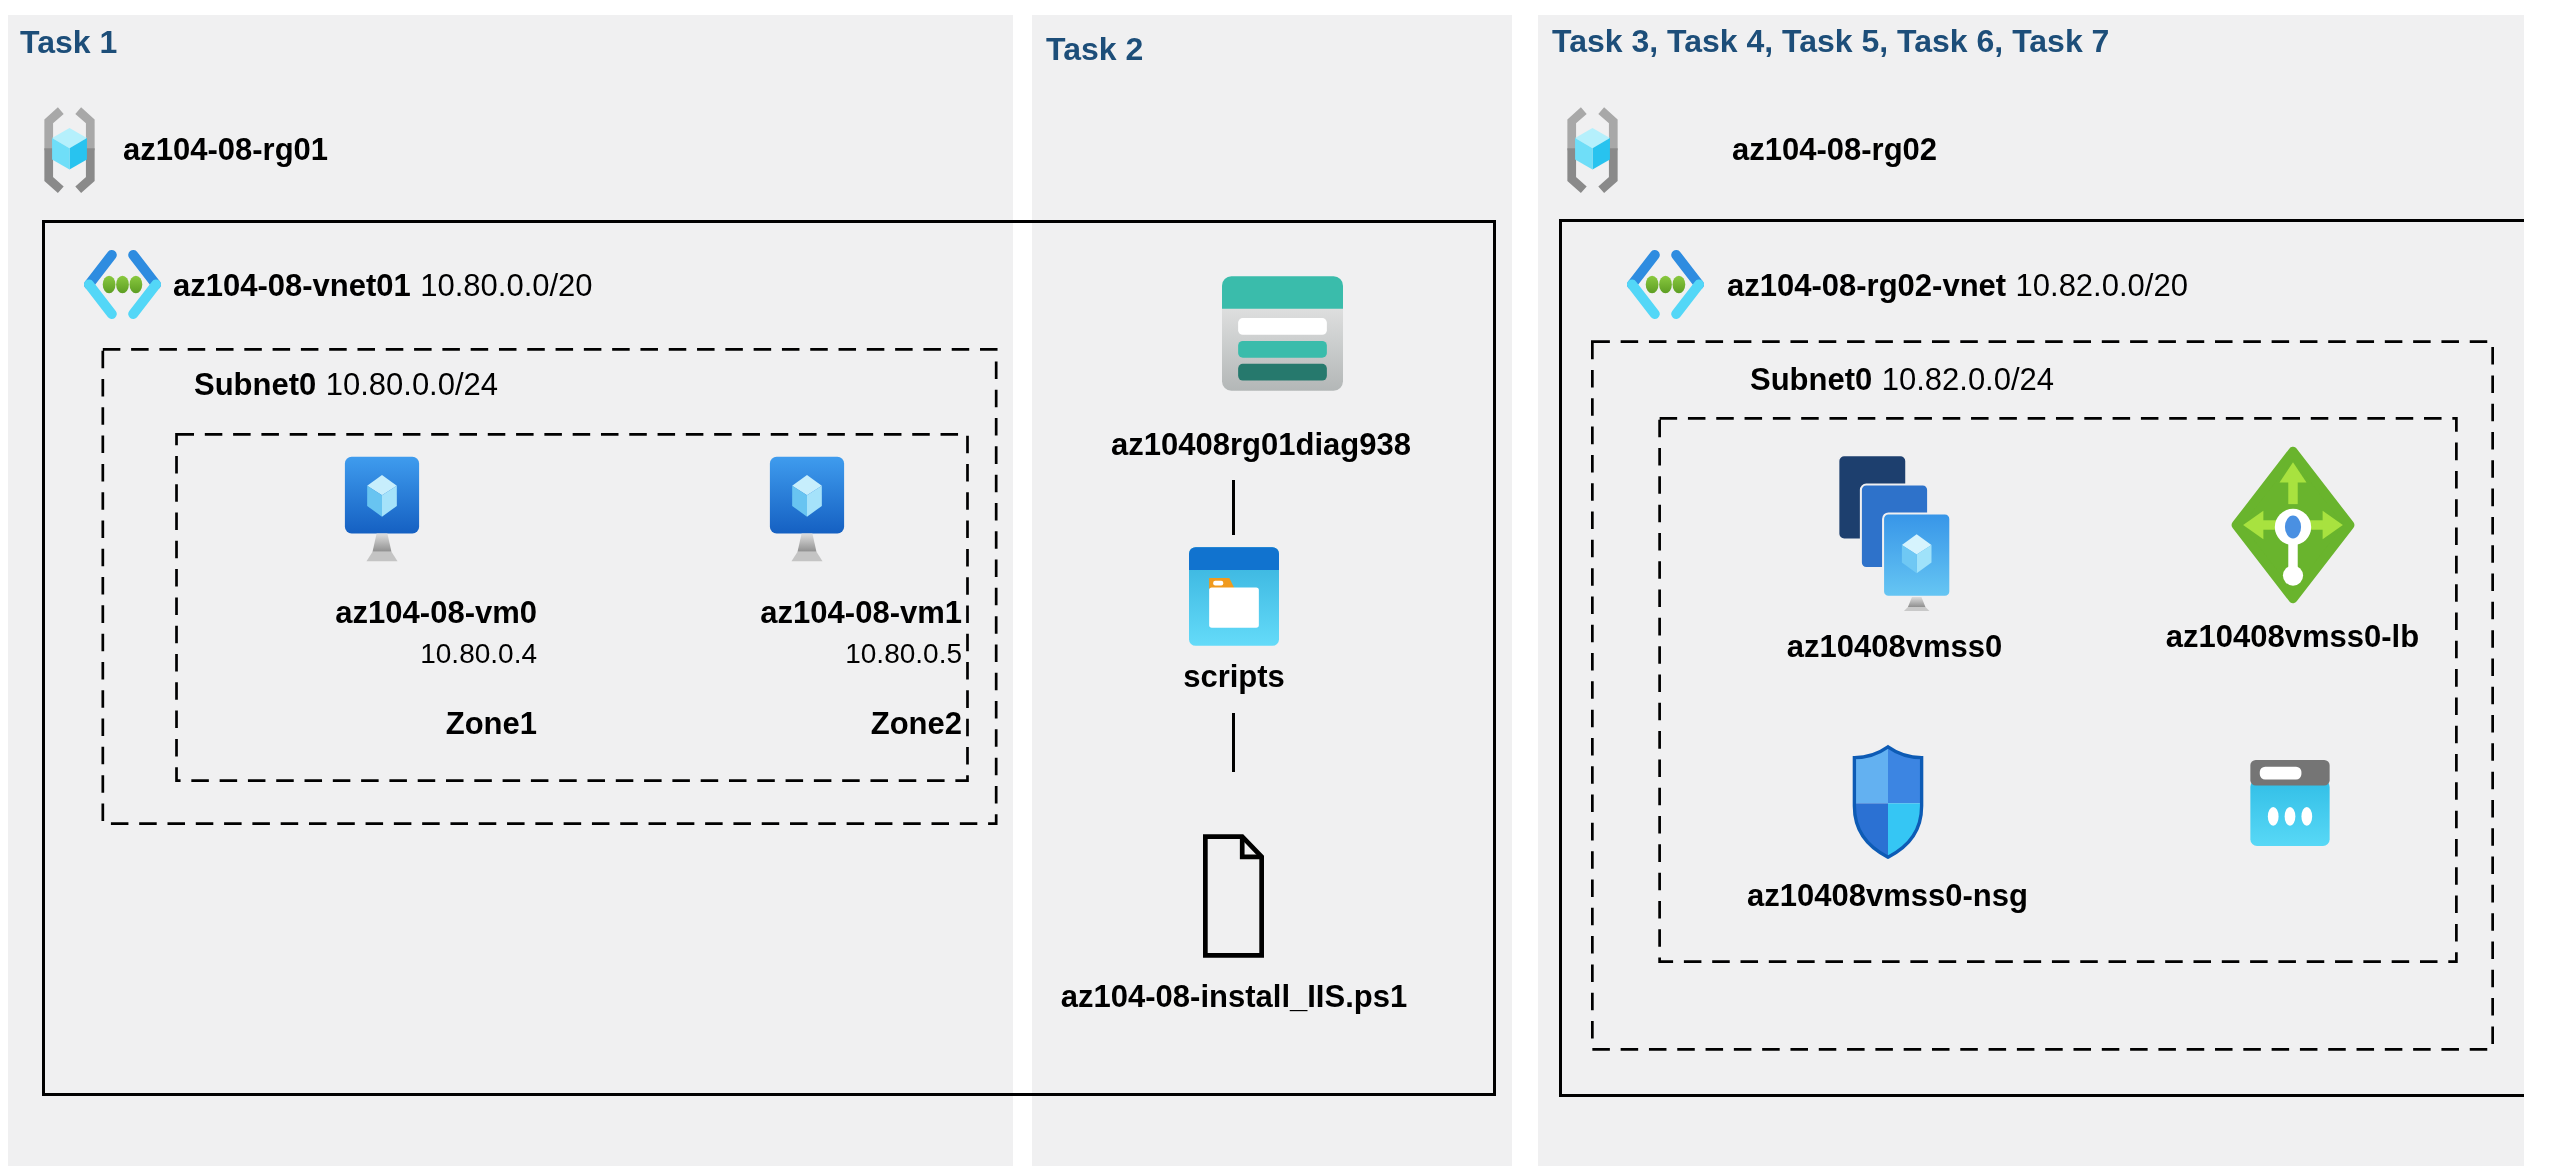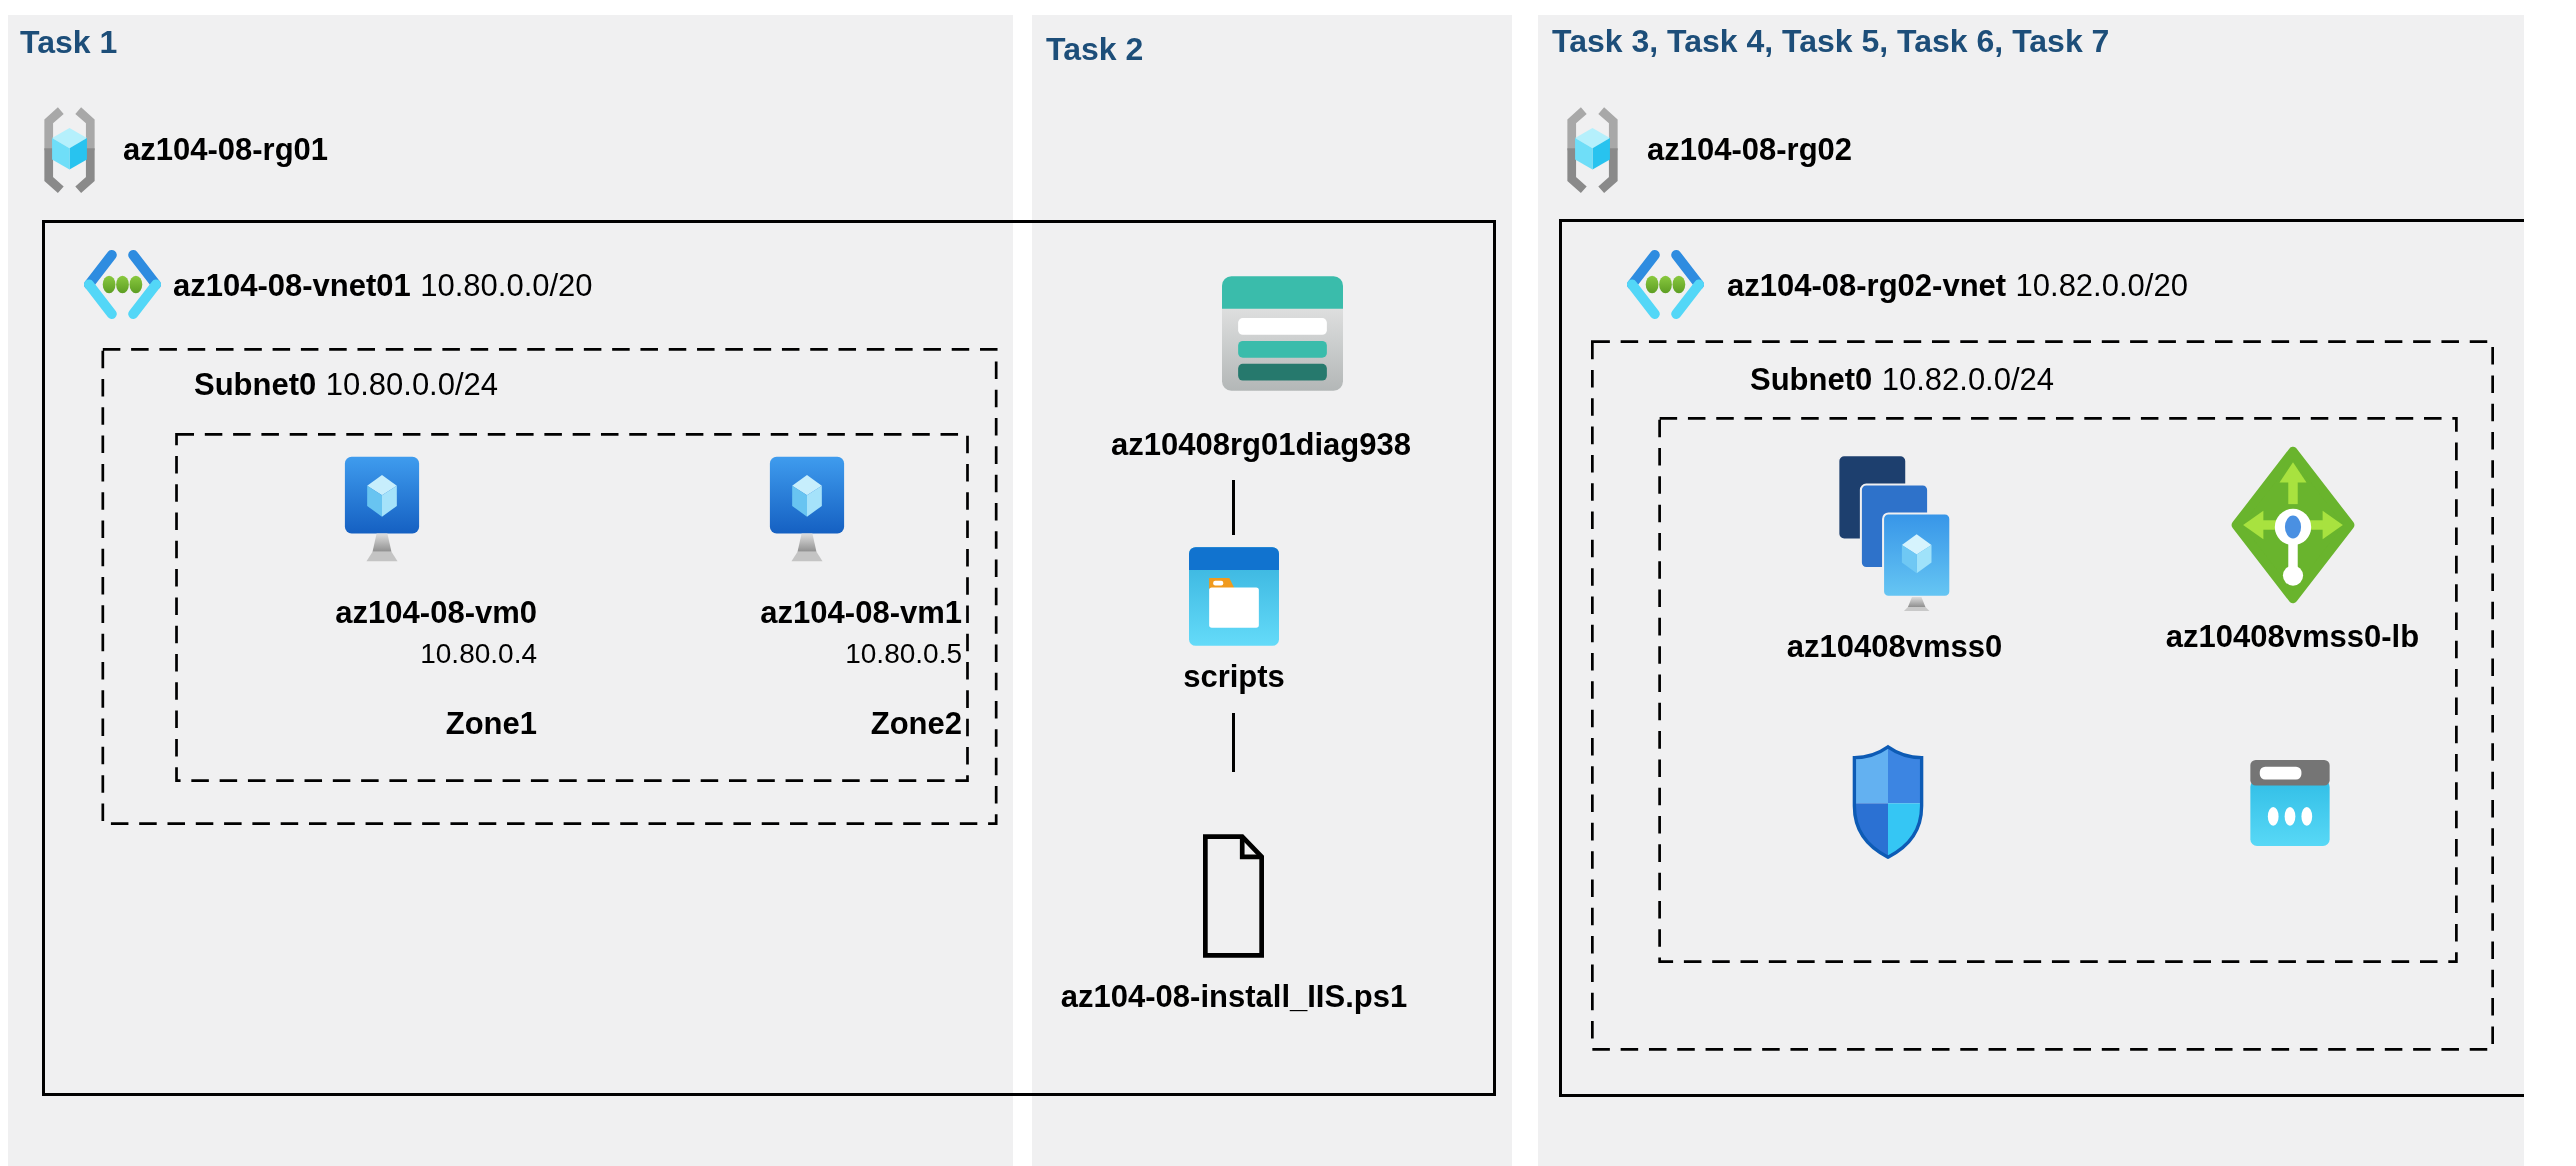--- a/index.html
+++ b/index.html
@@ -92,21 +92,21 @@
 
   <svg class="abs" style="left:1561px;top:97px" width="63" height="89" viewBox="0 0 94 132">
     <path d="M34 8 L16 24 L16 67" fill="none" stroke="#a8a8a8" stroke-width="13"></path>
     <path d="M16 64 L16 110 L34 126" fill="none" stroke="#8a8a8a" stroke-width="13"></path>
     <path d="M60 8 L78 24 L78 67" fill="none" stroke="#a8a8a8" stroke-width="13"></path>
     <path d="M78 64 L78 110 L60 126" fill="none" stroke="#8a8a8a" stroke-width="13"></path>
     <polygon points="47,34 73,49 47,64 21,49" fill="#b5f0fc"></polygon>
     <polygon points="73,49 73,81 47,96 47,64" fill="#28c3ef"></polygon>
     <polygon points="21,49 47,64 47,96 21,81" fill="#6fdef8"></polygon>
   </svg>
-  <div class="row-label b" style="left:1647px;top:124px">az104-08-rg02</div>
+  <div class="row-label b" style="left:1732px;top:124px">az104-08-rg02</div>
 
   <div class="black-box" id="box-a"></div>
   <div class="black-box" id="box-b"></div>
 
   <svg class="abs" style="left:80px;top:241px" width="85" height="71" viewBox="0 0 126 106">
     <path d="M47 9 L13 53" fill="none" stroke="#2e8ce0" stroke-width="15" stroke-linecap="round"></path>
     <path d="M13 53 L47 97" fill="none" stroke="#53d7f7" stroke-width="15" stroke-linecap="round"></path>
     <path d="M79 9 L113 53" fill="none" stroke="#2e8ce0" stroke-width="15" stroke-linecap="round"></path>
     <path d="M113 53 L79 97" fill="none" stroke="#53d7f7" stroke-width="15" stroke-linecap="round"></path>
     <ellipse cx="43" cy="53" rx="9.5" ry="13" fill="url(#gradGreenDot)"></ellipse>
@@ -247,20 +247,21 @@
         </clipPath>
       </defs>
       <g clip-path="url(#nsgClip)">
         <rect x="0" y="0" width="58" height="88" fill="#63b1f1"></rect>
         <rect x="58" y="0" width="58" height="88" fill="#3c85e2"></rect>
         <rect x="0" y="88" width="58" height="84" fill="#2b71d3"></rect>
         <rect x="58" y="88" width="58" height="84" fill="#35c6f4"></rect>
       </g>
       <path d="M58 4 C44 14 26 20 8 20 L8 92 C8 130 30 154 58 168 C86 154 108 130 108 92 L108 20 C90 20 72 14 58 4 Z" fill="none" stroke="#0d5bb5" stroke-width="5"></path>
     </svg>
+    <div class="grid-label m26">az10408vmss0-nsg</div>
   </div>
 
   <div class="grid-cell" style="left:2087px;top:752px">
     <svg width="80" height="86" viewBox="0 0 118 128">
       <rect x="0" y="30" width="118" height="98" rx="10" fill="url(#gradIp)"></rect>
       <rect x="0" y="0" width="118" height="38" rx="8" fill="#757575"></rect>
       <rect x="14" y="10" width="62" height="19" rx="8" fill="#ffffff"></rect>
       <ellipse cx="34" cy="84" rx="8" ry="14" fill="#ffffff"></ellipse>
       <ellipse cx="59" cy="84" rx="8" ry="14" fill="#ffffff"></ellipse>
       <ellipse cx="84" cy="84" rx="8" ry="14" fill="#ffffff"></ellipse>

